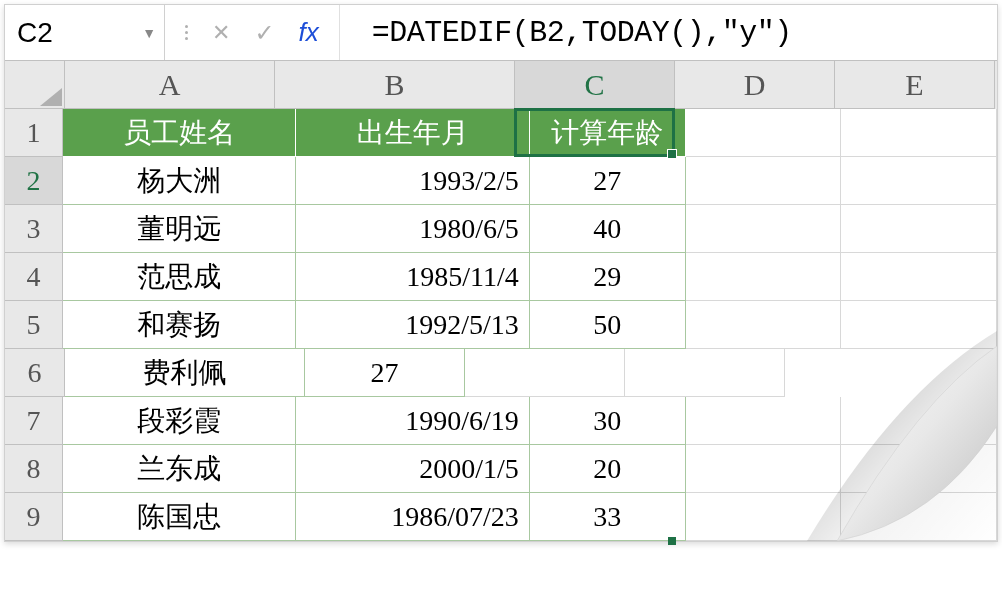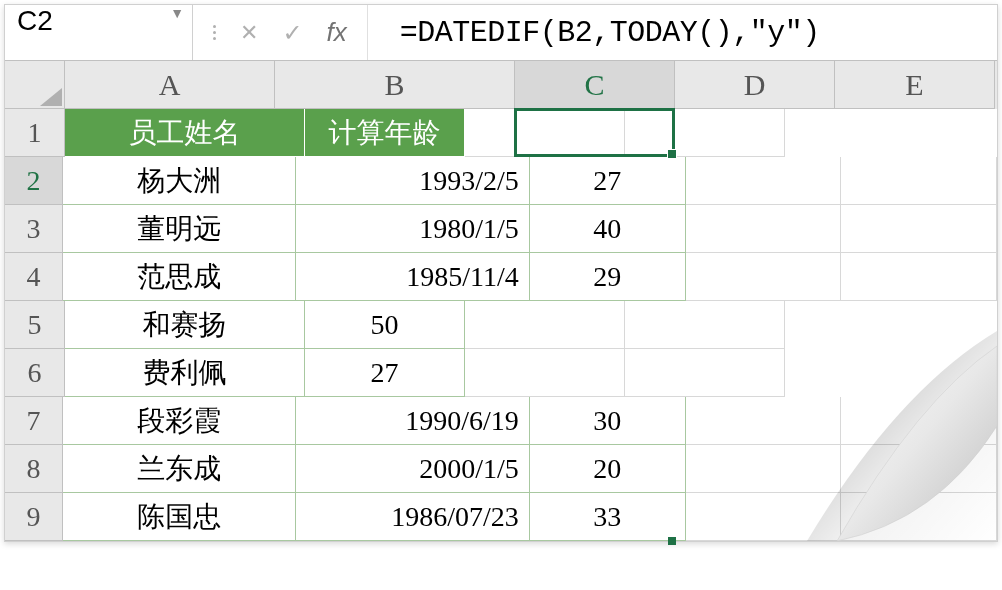--- a/index.html
+++ b/index.html
@@ -20,23 +20,24 @@
     }
     
     .formula-bar {
       display: flex;
       align-items: center;
       height: 56px;
       border-bottom: 1px solid #c0c0c0;
       background: #fff;
     }
     .name-box {
-      width: 188px;
+      width: 160px;
       height: 100%;
       display: flex;
+      align-items: center;
       padding-left: 12px;
       border-right: 1px solid #d0d0d0;
       font-size: 28px;
       position: relative;
       background: #fff;
     }
     .name-box-dropdown {
       position: absolute;
       right: 8px;
       font-size: 14px;
@@ -56,21 +57,21 @@
       display: flex;
       flex-direction: column;
       gap: 3px;
     }
     .fb-icon-dots span {
       width: 3px; height: 3px; background: #b0b0b0; border-radius: 50%;
     }
     .fx-label {
       font-style: italic;
       font-size: 26px;
-      color: #737373;
+      color: #1d4ed8;
     }
     .formula-input {
       flex: 1;
       padding-left: 32px;
       font-size: 30px;
       font-family: "Consolas", "Courier New", monospace;
       letter-spacing: -0.5px;
     }
     
     .grid {
@@ -230,55 +231,57 @@
       <div class="col-header col-A">A</div>
       <div class="col-header col-B">B</div>
       <div class="col-header col-C active">C</div>
       <div class="col-header col-D">D</div>
       <div class="col-header col-E">E</div>
     </div>
 
     <div class="row header-row">
       <div class="row-header">1</div>
       <div class="cell colA">员工姓名</div>
+      <div class="cell colB" style="justify-content:center;font-family:inherit;">出生年月</div>
       <div class="cell colC" style="font-family:inherit;">计算年龄</div>
       <div class="cell colD"></div>
       <div class="cell colE"></div>
     </div>
 
     <div class="row data-row">
       <div class="row-header active">2</div>
       <div class="cell colA">杨大洲</div>
       <div class="cell colB">1993/2/5</div>
       <div class="cell colC">27</div>
       <div class="cell colD"></div>
       <div class="cell colE"></div>
     </div>
 
     <div class="row data-row">
       <div class="row-header">3</div>
       <div class="cell colA">董明远</div>
-      <div class="cell colB">1980/1/5</div>
+      <div class="cell colB">1980/6/5</div>
       <div class="cell colC">40</div>
       <div class="cell colD"></div>
       <div class="cell colE"></div>
     </div>
 
     <div class="row data-row">
       <div class="row-header">4</div>
       <div class="cell colA">范思成</div>
       <div class="cell colB">1985/11/4</div>
       <div class="cell colC">29</div>
       <div class="cell colD"></div>
       <div class="cell colE"></div>
     </div>
 
     <div class="row data-row">
       <div class="row-header">5</div>
       <div class="cell colA">和赛扬</div>
+      <div class="cell colB">1992/5/13</div>
       <div class="cell colC">50</div>
       <div class="cell colD"></div>
       <div class="cell colE"></div>
     </div>
 
     <div class="row data-row">
       <div class="row-header">6</div>
       <div class="cell colA">费利佩</div>
       <div class="cell colC">27</div>
       <div class="cell colD"></div>

